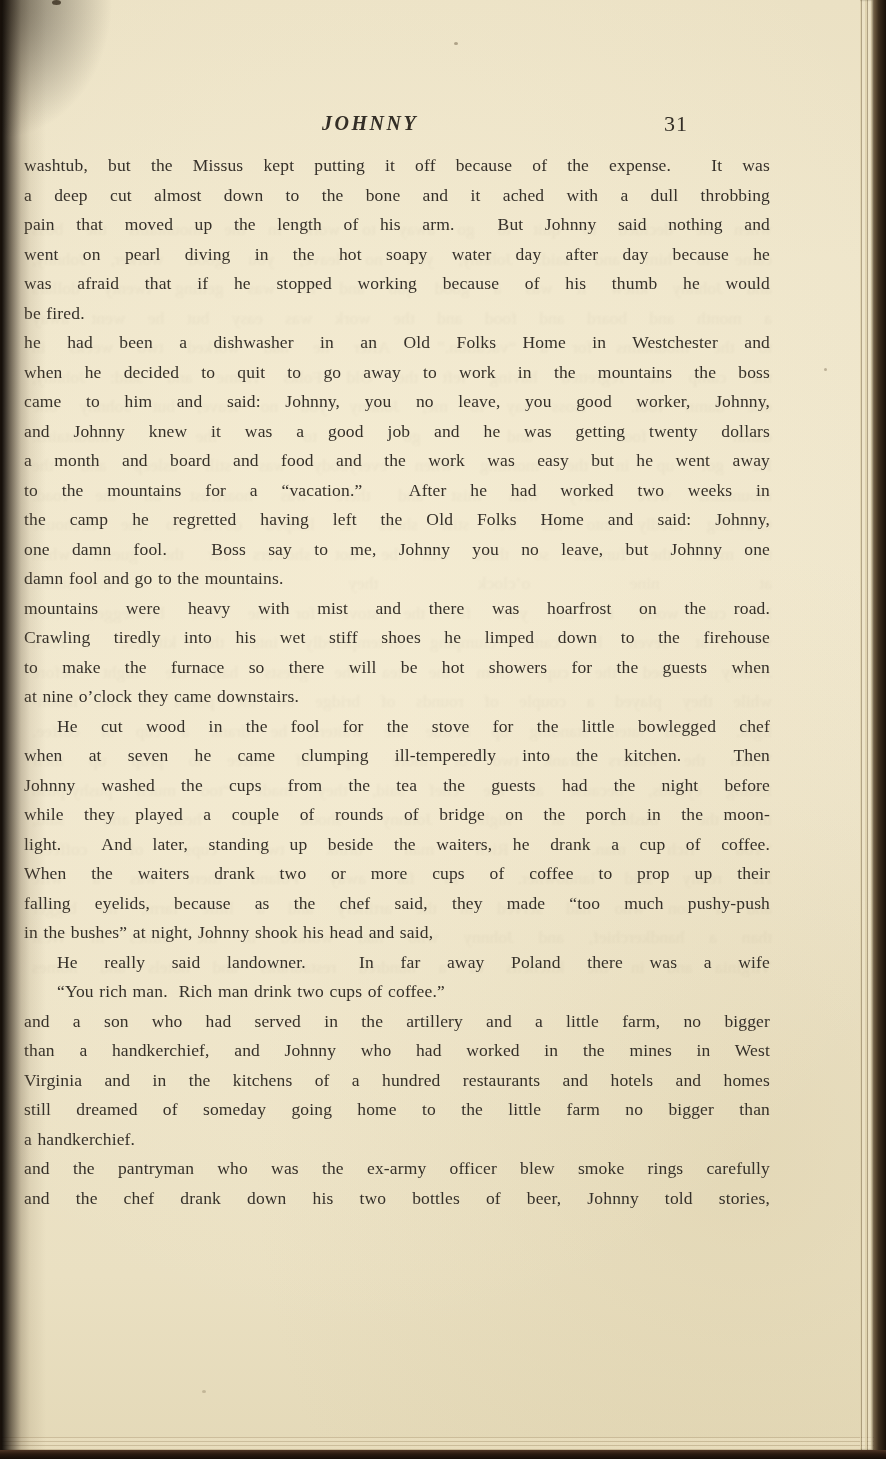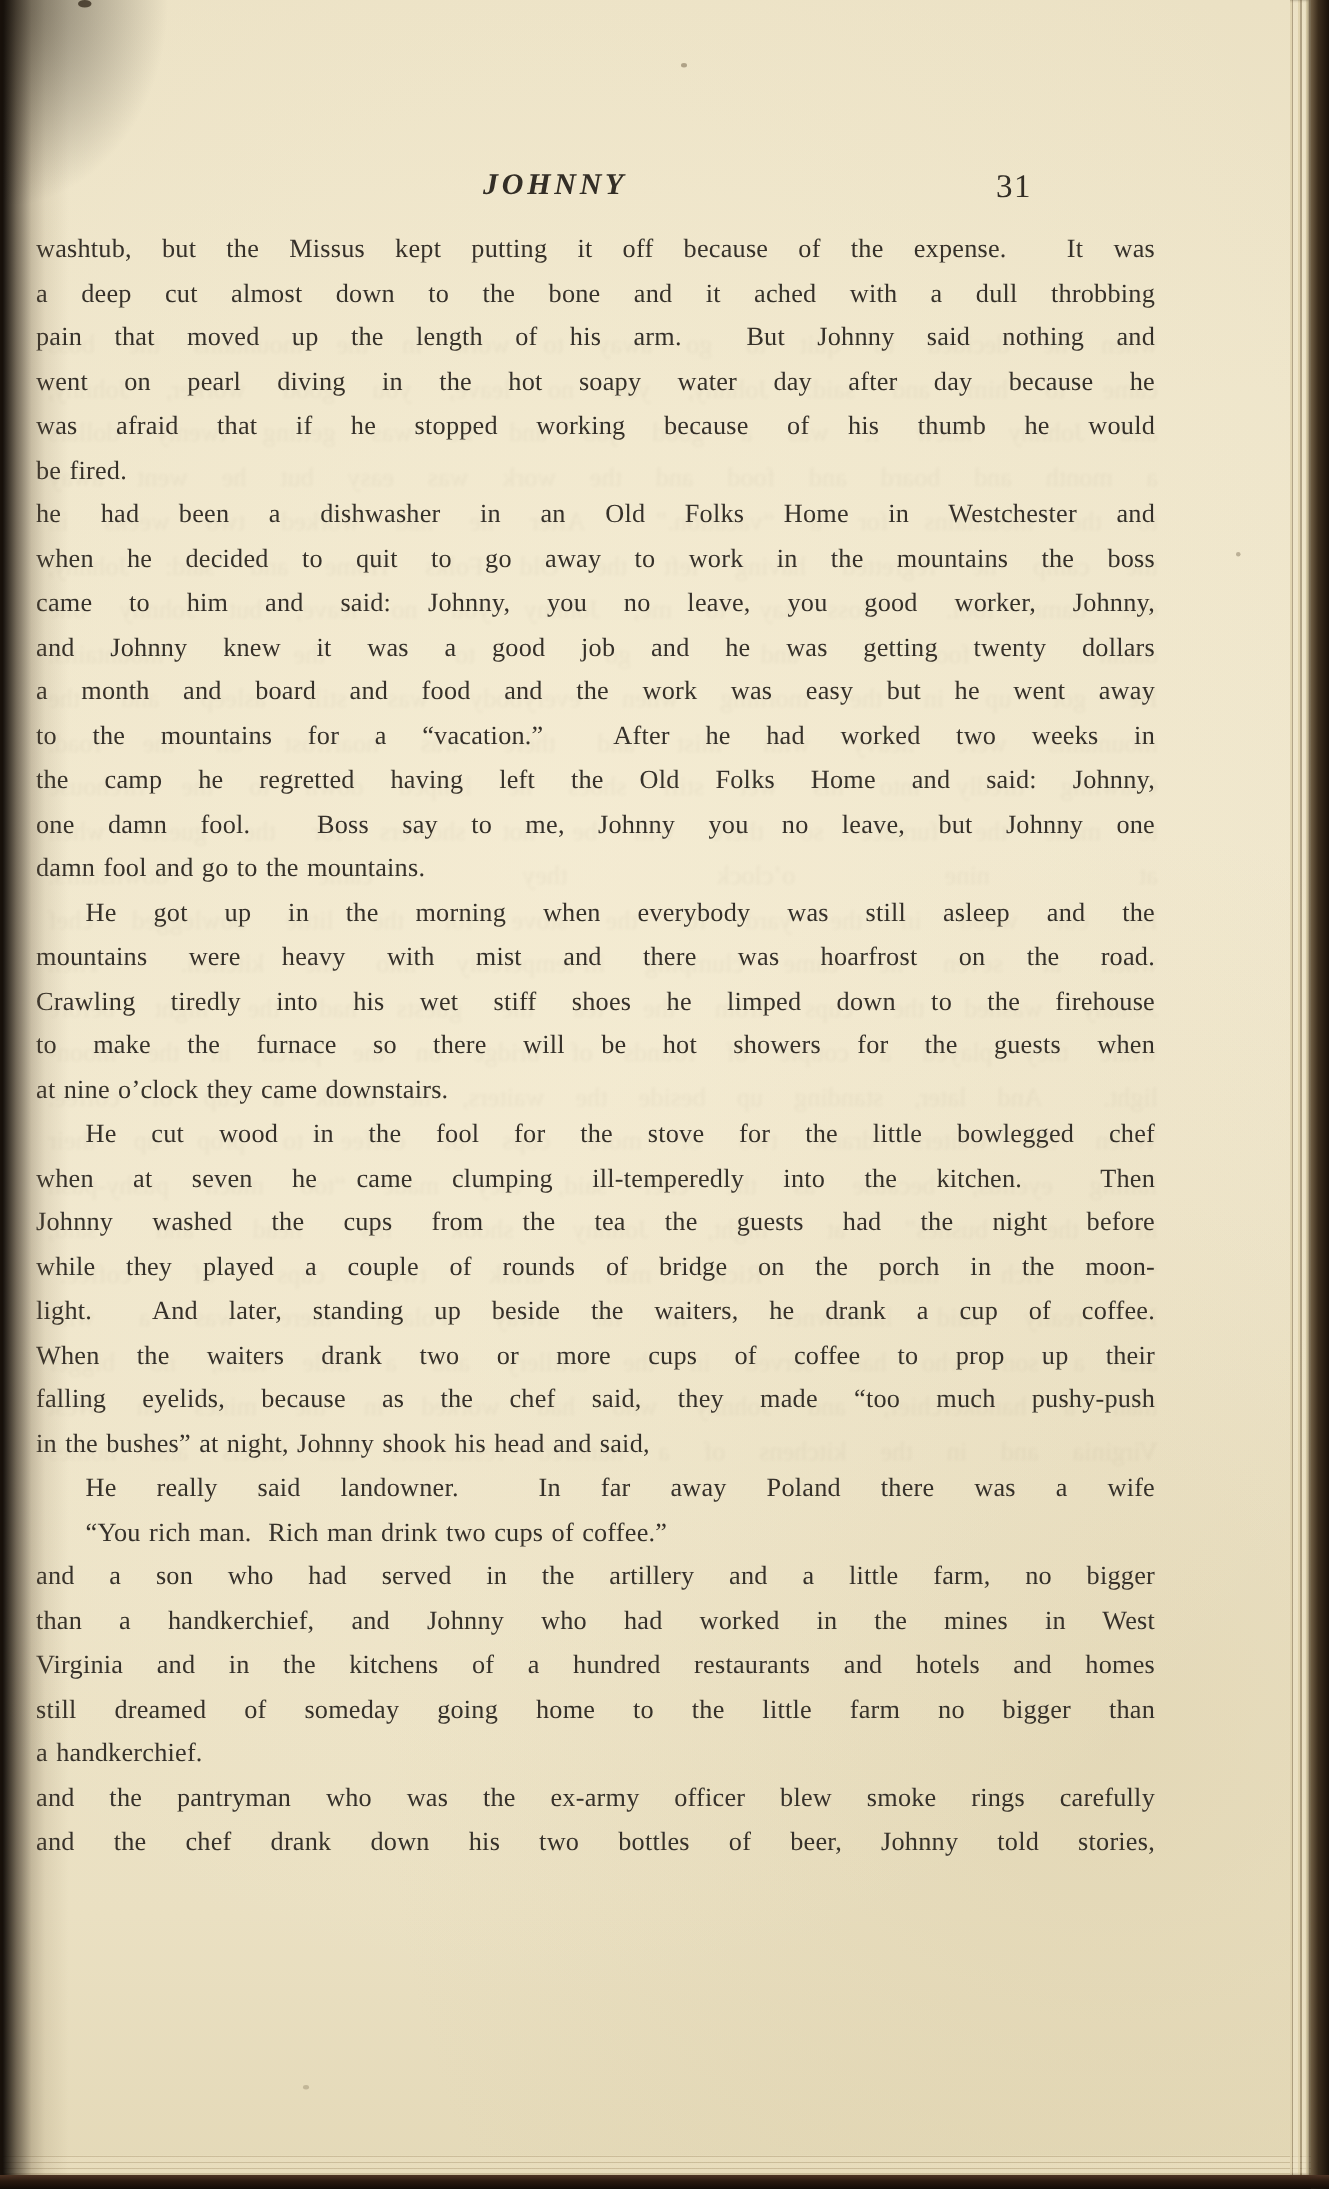--- a/index.html
+++ b/index.html
@@ -127,21 +127,20 @@
         <div class="line">be fired.</div>
         <div class="line just">he had been a dishwasher in an Old Folks Home in Westchester and</div>
         <div class="line just">when he decided to quit to go away to work in the mountains the boss</div>
         <div class="line just">came to him and said: Johnny, you no leave, you good worker, Johnny,</div>
         <div class="line just">and Johnny knew it was a good job and he was getting twenty dollars</div>
         <div class="line just">a month and board and food and the work was easy but he went away</div>
         <div class="line just">to the mountains for a “vacation.”&nbsp; After he had worked two weeks in</div>
         <div class="line just">the camp he regretted having left the Old Folks Home and said: Johnny,</div>
         <div class="line just">one damn fool.&nbsp; Boss say to me, Johnny you no leave, but Johnny one</div>
         <div class="line">damn fool and go to the mountains.</div>
-        <div class="line indent just">He got up in the morning when everybody was still asleep and the</div>
         <div class="line just">mountains were heavy with mist and there was hoarfrost on the road.</div>
         <div class="line just">Crawling tiredly into his wet stiff shoes he limped down to the firehouse</div>
         <div class="line just">to make the furnace so there will be hot showers for the guests when</div>
         <div class="line">at nine o’clock they came downstairs.</div>
         <div class="line indent just">He cut wood in the fool for the stove for the little bowlegged chef</div>
         <div class="line just">when at seven he came clumping ill-temperedly into the kitchen.&nbsp; Then</div>
         <div class="line just">Johnny washed the cups from the tea the guests had the night before</div>
         <div class="line just">while they played a couple of rounds of bridge on the porch in the moon-</div>
         <div class="line just">light.&nbsp; And later, standing up beside the waiters, he drank a cup of coffee.</div>
         <div class="line just">When the waiters drank two or more cups of coffee to prop up their</div>

